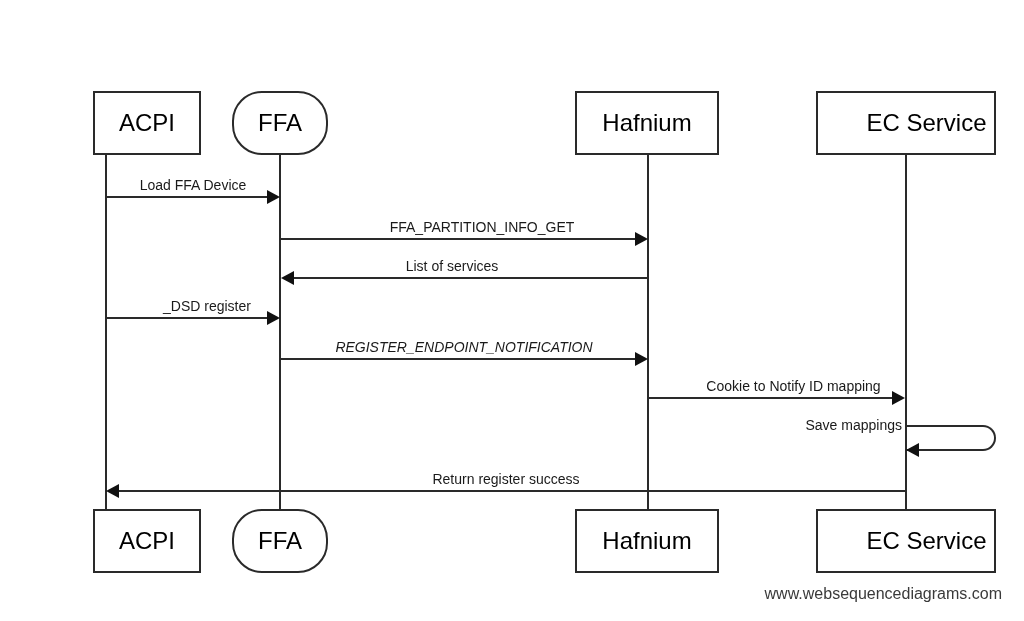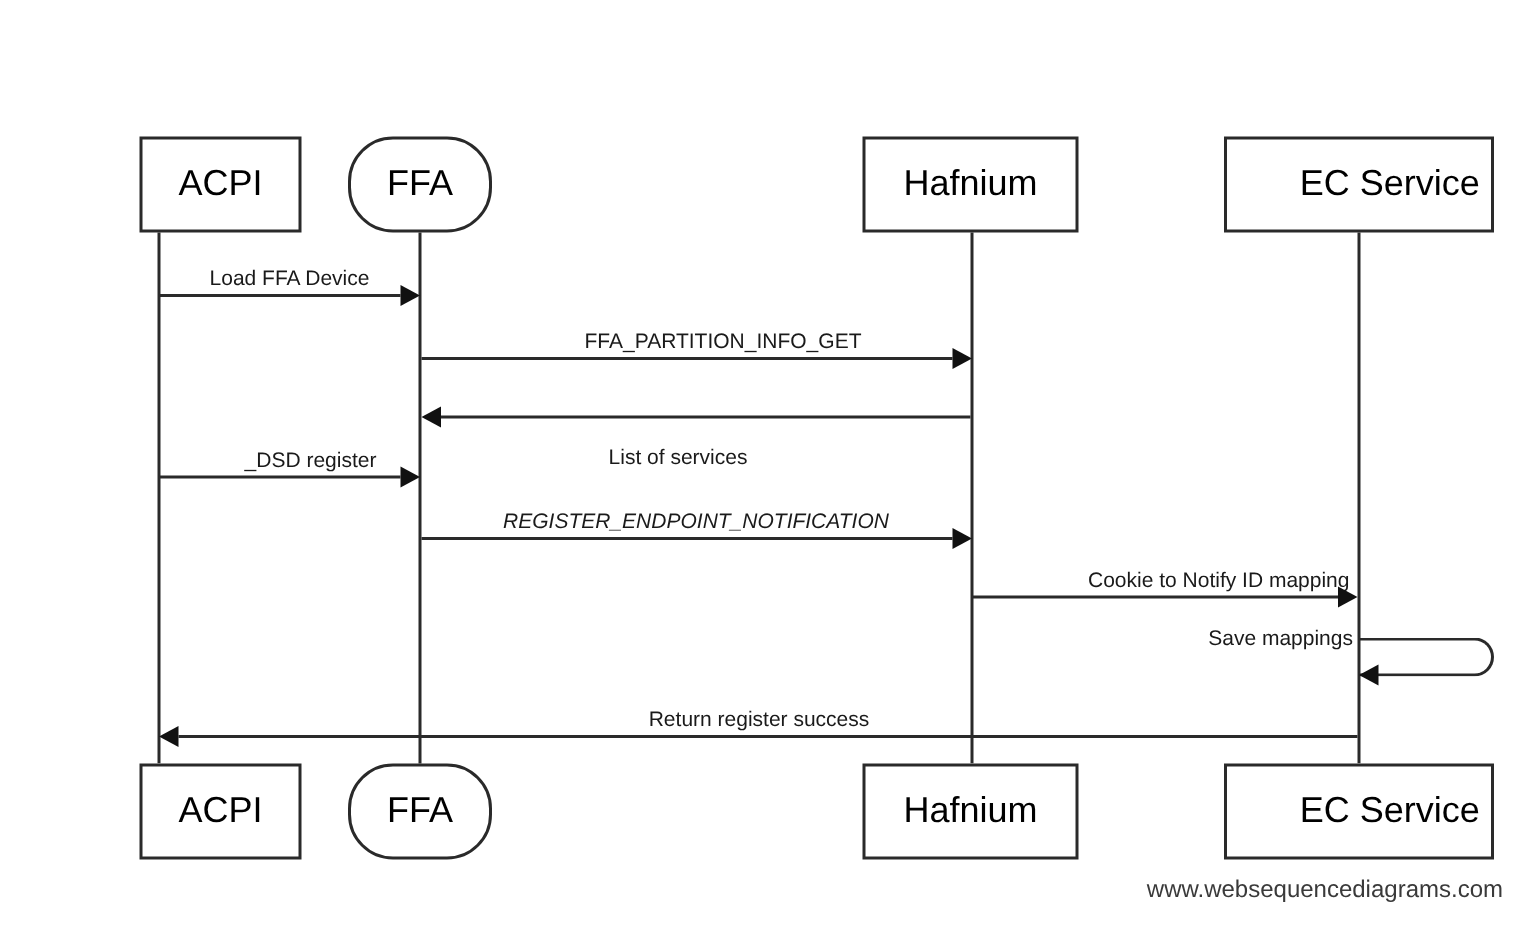--- a/index.html
+++ b/index.html
@@ -41,33 +41,33 @@
   .m1-line{top:196px;left:106px;width:161px;}
   .m1-ah{top:190px;left:267px;}
   .m1-label{top:177px;left:106px;width:174px;}
   
   .m2-line{top:238px;left:281px;width:354px;}
   .m2-ah{top:232px;left:635px;}
   .m2-label{top:219px;left:281px;width:402px;}
   
   .m3-line{top:277px;left:294px;width:353px;}
   .m3-ah{top:271px;left:281px;}
-  .m3-label{top:258px;left:281px;width:342px;margin-top:38px;}
+  .m3-label{top:258px;left:281px;width:342px;}
   
   .m4-line{top:317px;left:106px;width:161px;}
   .m4-ah{top:311px;left:267px;}
   .m4-label{top:298px;left:106px;width:174px;padding-left:14px;}
   
   .m5-line{top:358px;left:281px;width:354px;}
   .m5-ah{top:352px;left:635px;}
   .m5-label{top:339px;left:281px;width:366px;font-style:italic;}
   
   .m6-line{top:397px;left:648px;width:244px;}
   .m6-ah{top:391px;left:892px;}
-  .m6-label{top:378px;left:648px;width:257px;padding-left:36px;}
+  .m6-label{top:378px;left:629px;width:257px;padding-left:36px;}
   
   .m7-loop{
     position:absolute;top:425px;left:906px;width:90px;height:26px;
     box-sizing:border-box;border:2px solid #2a2a2a;border-left:none;
     border-top-right-radius:13px;border-bottom-right-radius:13px;background:transparent;
   }
   .m7-ah{top:443px;left:906px;}
   .m7-label{top:417px;left:750px;width:152px;text-align:right;}
   
   .m8-line{top:490px;left:119px;width:786px;}

